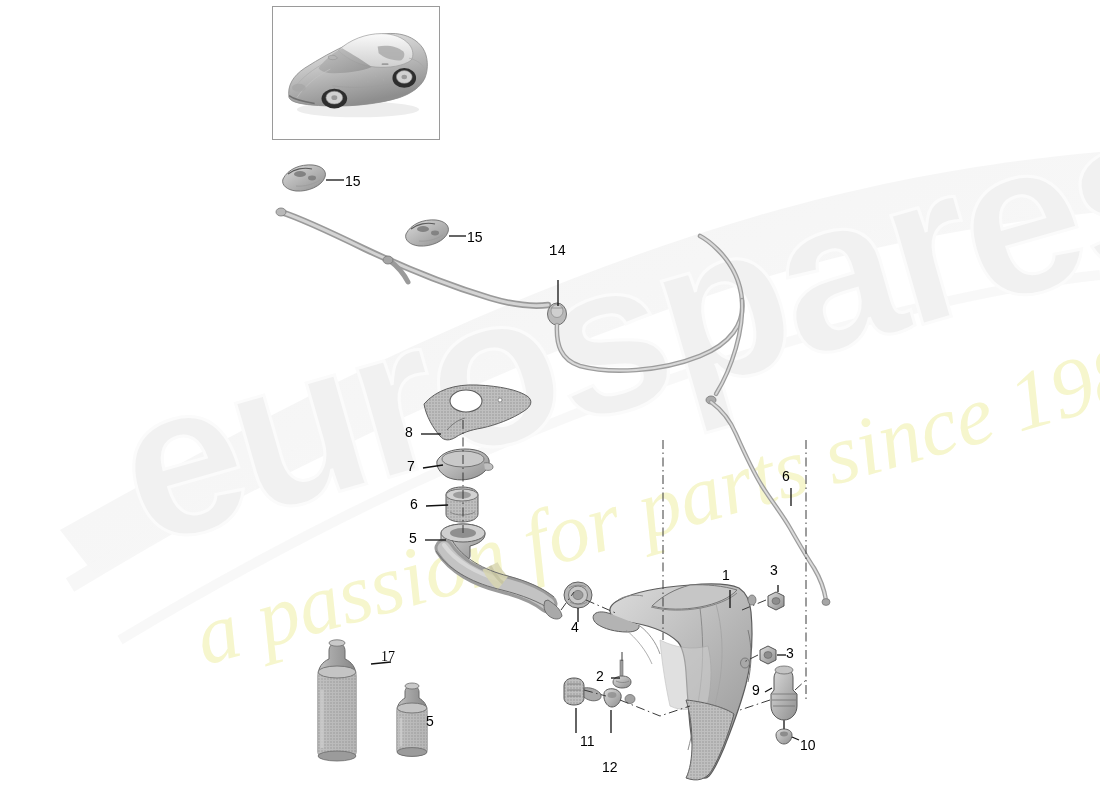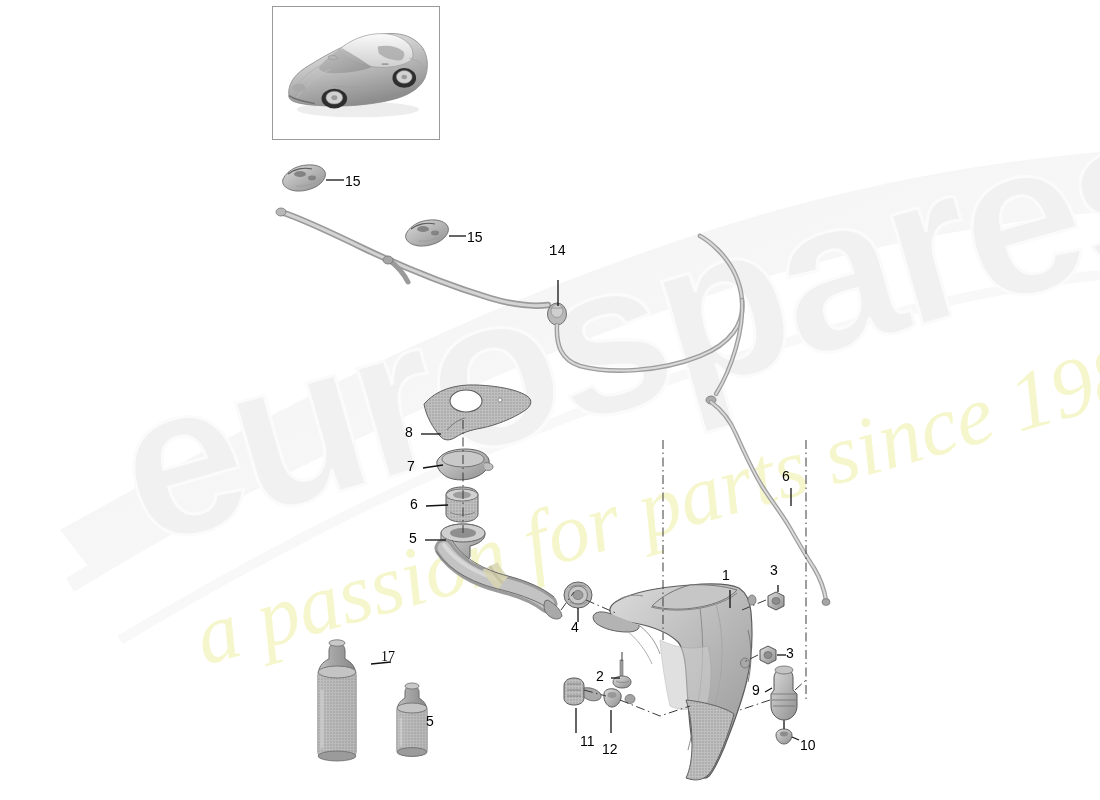--- a/index.html
+++ b/index.html
@@ -493,21 +493,21 @@
     <span class="num" style="left:770px; top:563px;">3</span>
     <span class="num" style="left:786px; top:646px;">3</span>
     <span class="num" style="left:571px;  top:620px;">4</span>
     <span class="num" style="left:409px;  top:531px;">5</span>
     <span class="num" style="left:410px;  top:497px;">6</span>
     <span class="num" style="left:407px;  top:459px;">7</span>
     <span class="num" style="left:405px;  top:425px;">8</span>
     <span class="num" style="left:752px;  top:683px;">9</span>
     <span class="num" style="left:800px;  top:738px;">10</span>
     <span class="num" style="left:580px;  top:734px;">11</span>
-    <span class="num" style="left:602px;  top:742px;text-align:center;">12</span>
+    <span class="num" style="left:602px;  top:760px;text-align:center;">12</span>
     <span class="num" style="left:782px;  top:469px;">6</span>
     <span class="num" style="left:549px;  top:244px;font-family:Liberation Mono, monospace;">14</span>
     <span class="num" style="left:345px; top:174px;">15</span>
     <span class="num" style="left:467px; top:230px;">15</span>
     <span class="num" style="left:426px;  top:714px;">5</span>
     <span class="num" style="left:381px;  top:650px;font-family:Liberation Serif, serif;">17</span>
   </div>
 
 </div>
 

